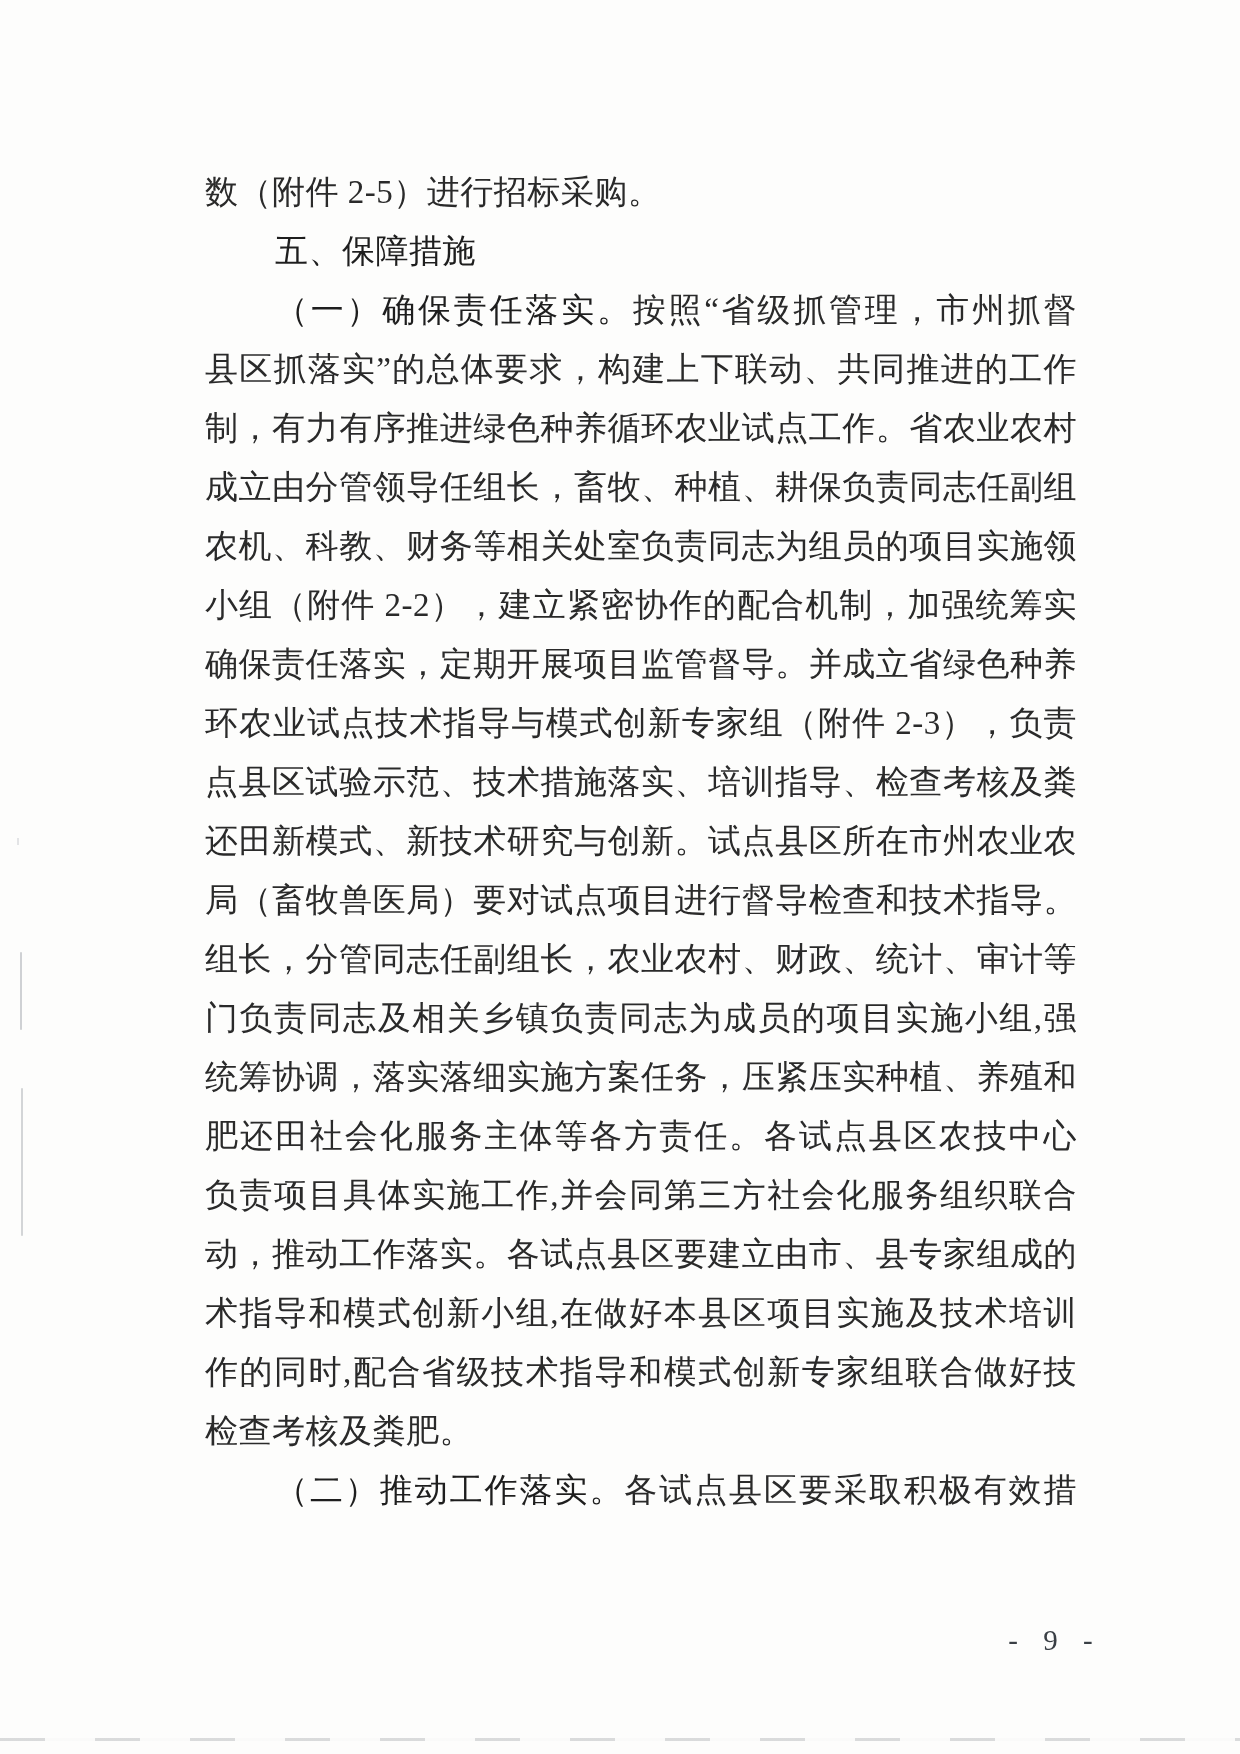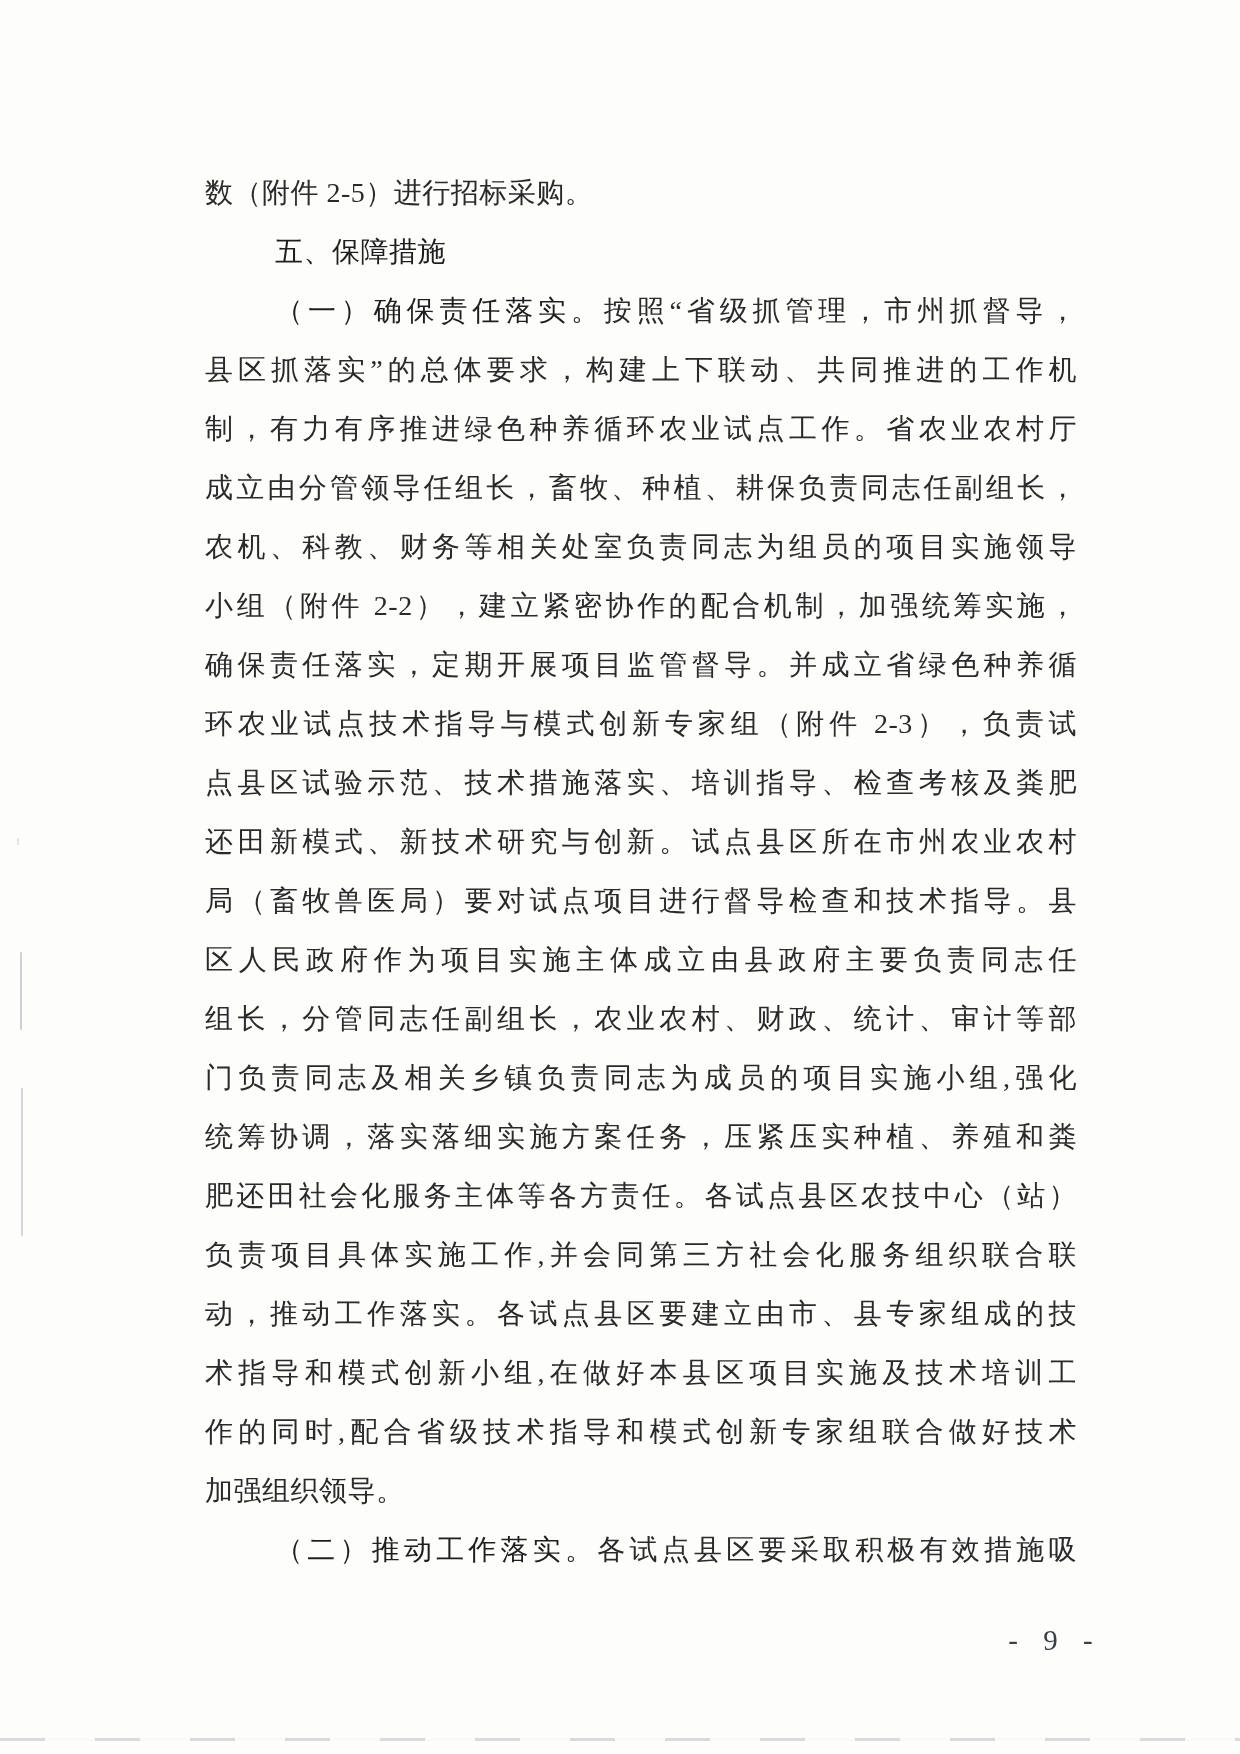--- a/index.html
+++ b/index.html
@@ -15,21 +15,21 @@
     overflow: hidden;
     font-family: "Liberation Serif", "DejaVu Serif", serif;
   }
   .textblock {
     position: absolute;
     left: 205px;
     top: 163px;
     width: 872px;
   }
   .line {
-    font-size: 28px;
+    font-size: 33px;
     line-height: 59px;
     height: 59px;
     color: #2a2a2a;
     letter-spacing: 0.5px;
     white-space: normal;
     overflow: hidden;
   }
   .line.fill {
     text-align: justify;
     text-align-last: justify;
@@ -80,30 +80,29 @@
       <div class="line fill"><span>县区抓落实”的总体要求，构建上下联动、共同推进的工作机</span></div>
       <div class="line fill"><span>制，有力有序推进绿色种养循环农业试点工作。省农业农村厅</span></div>
       <div class="line fill"><span>成立由分管领导任组长，畜牧、种植、耕保负责同志任副组长，</span></div>
       <div class="line fill"><span>农机、科教、财务等相关处室负责同志为组员的项目实施领导</span></div>
       <div class="line fill"><span>小组（附件 2-2），建立紧密协作的配合机制，加强统筹实施，</span></div>
       <div class="line fill"><span>确保责任落实，定期开展项目监管督导。并成立省绿色种养循</span></div>
       <div class="line fill"><span>环农业试点技术指导与模式创新专家组（附件 2-3），负责试</span></div>
       <div class="line fill"><span>点县区试验示范、技术措施落实、培训指导、检查考核及粪肥</span></div>
       <div class="line fill"><span>还田新模式、新技术研究与创新。试点县区所在市州农业农村</span></div>
       <div class="line fill"><span>局（畜牧兽医局）要对试点项目进行督导检查和技术指导。县</span></div>
-      <div class="line fill"><span>区人民政府作为项目实施主体成立由县政府主要负责同志任</span></div>
       <div class="line fill"><span>组长，分管同志任副组长，农业农村、财政、统计、审计等部</span></div>
       <div class="line fill"><span>门负责同志及相关乡镇负责同志为成员的项目实施小组,强化</span></div>
       <div class="line fill"><span>统筹协调，落实落细实施方案任务，压紧压实种植、养殖和粪</span></div>
       <div class="line fill"><span>肥还田社会化服务主体等各方责任。各试点县区农技中心（站）</span></div>
       <div class="line fill"><span>负责项目具体实施工作,并会同第三方社会化服务组织联合联</span></div>
       <div class="line fill"><span>动，推动工作落实。各试点县区要建立由市、县专家组成的技</span></div>
       <div class="line fill"><span>术指导和模式创新小组,在做好本县区项目实施及技术培训工</span></div>
       <div class="line fill"><span>作的同时,配合省级技术指导和模式创新专家组联合做好技术</span></div>
-      <div class="line"><span>加强组织领导。</span></div>
+      <div class="line"><span>检查考核及粪肥。</span></div>
       <div class="line fill indent2"><span class="b">（二）推动工作落实。</span><span>各试点县区要采取积极有效措施吸</span></div>
     </div>
   <div class="pagenum">- 9 -</div>
   <div class="art art-v1"></div>
   <div class="art art-v2"></div>
   <div class="art art-dot"></div>
   <div class="art-bottom art"></div>
 </div>
 
 </body></html>

